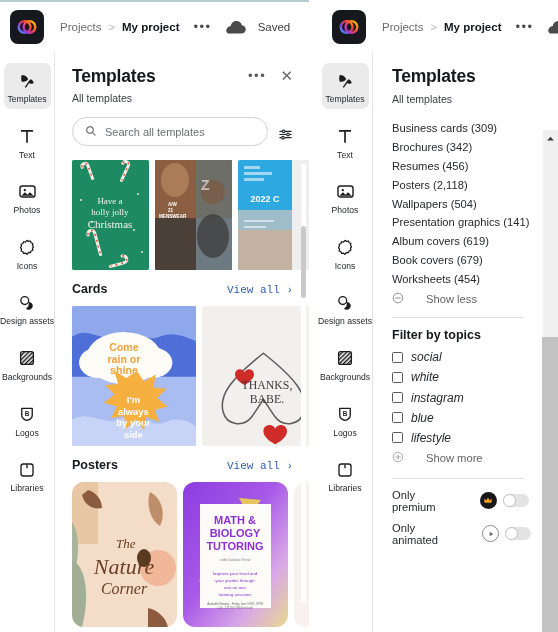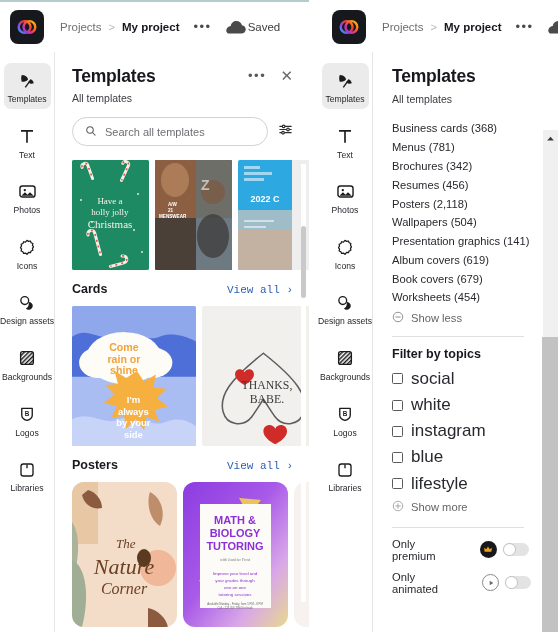--- a/index.html
+++ b/index.html
@@ -24,21 +24,21 @@
     width:34px; height:34px; border-radius:8px; background:#16181d;
     margin-left:10px; position:relative; flex:none;
     display:flex; align-items:center; justify-content:center;
   }
   .crumbs { display:flex; align-items:center; margin-left:16px; white-space:nowrap; }
   .crumb { font-size:11.5px; color:#6e6e6e; }
   .crumb.current { color:#15171c; font-weight:bold; }
   .crumb-sep { font-size:11px; color:#b9b9b9; margin:0 7px; }
   .dots-btn { margin-left:14px; letter-spacing:1.5px; color:#4b4b4b; font-size:13px; line-height:8px; }
   .cloud-ico { margin-left:14px; display:flex; align-items:center; }
-  .saved-lbl { margin-left:2px; font-size:11.5px; color:#3d3d3d; }
+  .saved-lbl { margin-left:12px; font-size:11.5px; color:#3d3d3d; }
 
   
   .rail { position:absolute; top:52px; bottom:0; width:55px; background:#fff; border-right:1px solid #e6e6e6; z-index:5;}
   #panel-left .rail  { left:0px; }
   #panel-right .rail { left:8px; }
   .rail-item {
     width:47px; margin:0 auto 10px auto; padding:8px 0 5px 0;
     display:flex; flex-direction:column; align-items:center; gap:5px;
     border-radius:7px; cursor:pointer;
   }
@@ -49,21 +49,21 @@
 
   
   #leftcontent { position:absolute; left:56px; top:52px; right:0; bottom:0; background:#fff; }
   .hdr-row { display:flex; align-items:flex-start; padding:14px 16px 0 16px; }
   .hdr-title { font-size:17.5px; font-weight:bold; color:#17191e; letter-spacing:-0.2px; }
   .hdr-actions { margin-left:auto; display:flex; align-items:center; gap:14px; padding-top:5px;}
   .hdr-dots { letter-spacing:1.6px; color:#5a5a5a; font-size:13px; line-height:6px;}
   .hdr-close { color:#6a6a6a; font-size:15px; line-height:10px; }
   .hdr-sub { padding:5px 16px 0 16px; font-size:10.5px; color:#3a3c40; }
 
-  .searchrow { display:flex; align-items:center; gap:10px; padding:13px 16px 0 16px; }
+  .searchrow { display:flex; align-items:flex-end; gap:10px; padding:13px 16px 0 16px; }
   .searchbox {
     flex:1; height:29px; border:1px solid #d2d2d2; border-radius:16px;
     display:flex; align-items:center; padding:0 12px; gap:8px; background:#fff;
   }
   .search-ph { font-size:11px; color:#6d6f73; }
   .filter-ico { flex:none; color:#2b2d31; }
 
   .thumbs-strip { display:flex; gap:6px; padding:14px 0 0 16px; }
   .thumb { width:77px; height:110px; border-radius:2px; overflow:hidden; position:relative; flex:none; }
 
@@ -78,27 +78,27 @@
   
   .l-scroll { position:absolute; right:3px; top:112px; width:5px; height:438px; background:#fff; z-index:9;}
   .l-thumb { position:absolute; left:0; top:62px; width:5px; height:72px; background:#c9c9c9; border-radius:3px; }
 
   
   #rightcontent { position:absolute; left:64px; top:52px; right:18px; bottom:0; background:#fff; }
   .r-title { padding:14px 0 0 18px; font-size:17.5px; font-weight:bold; color:#17191e; letter-spacing:-0.2px;}
   .r-sub { padding:6px 0 0 18px; font-size:10.5px; color:#3a3c40; }
   .r-list { padding:14px 0 0 18px; }
   .r-list-item { font-size:11.2px; color:#27292e; padding:3.4px 0; cursor:pointer; }
-  .r-showtoggle { display:flex; align-items:center; gap:7px; font-size:11.2px; color:#646464; padding:4px 0 0 18px; cursor:pointer;}
+  .r-showtoggle { display:flex; align-items:center; gap:22px; font-size:11.2px; color:#646464; padding:4px 0 0 18px; cursor:pointer;}
   .r-hr { height:1px; background:#e0e0e0; margin:11px 16px 0 18px; }
   .r-section-title { padding:10px 0 0 18px; font-size:12.5px; font-weight:bold; color:#17191e; }
   .checks { padding:5px 0 0 18px; }
   .check-row { display:flex; align-items:center; gap:8px; padding:3.1px 0; cursor:pointer; }
   .cbox { width:11px; height:11px; border:1.3px solid #5a5a5a; border-radius:1.5px; background:#fff; flex:none; }
-  .check-lbl { font-size:17px; color:#27292e; }
+  .check-lbl { font-size:12px; color:#27292e;font-style:italic; }
   .toggle-row { display:flex; align-items:center; padding:10px 14px 0 18px;gap:44px; }
   .toggle-lbl { font-size:11.2px; color:#27292e; }
   .toggle-right { margin-left:auto; display:flex; align-items:center; gap:6px; }
   .badge-premium { width:17px; height:17px; border-radius:50%; background:#17181b; display:flex; align-items:center; justify-content:center; }
   .badge-anim { width:17px; height:17px; border-radius:50%; border:1.3px solid #8a8a8a; display:flex; align-items:center; justify-content:center; }
   .switch { width:26px; height:13px; border-radius:7px; background:#e3e3e3; position:relative; }
   .switch .knob { position:absolute; left:1px; top:1px; width:11px; height:11px; border-radius:50%; background:#fff; box-shadow:0 0 0 1px #c4c4c4;}
 
   
   .r-scroll { position:absolute; right:0; top:130px; width:16px; bottom:0; background:#f0f0f0; z-index:20; }
@@ -531,22 +531,21 @@
         </span>
         <span class="rail-lbl">Libraries</span>
       </div>
     </div>
 
     <div id="rightcontent">
       <div class="r-title">Templates</div>
       <div class="r-sub">All templates</div>
 
       <div class="r-list">
-        <div class="r-list-item">Business cards (368)</div>
-        <div class="r-list-item">Menus (781)</div>
+        <div class="r-list-item">Business cards (309)</div>
         <div class="r-list-item">Brochures (342)</div>
         <div class="r-list-item">Resumes (456)</div>
         <div class="r-list-item">Posters (2,118)</div>
         <div class="r-list-item">Wallpapers (504)</div>
         <div class="r-list-item">Presentation graphics (141)</div>
         <div class="r-list-item">Album covers (619)</div>
         <div class="r-list-item">Book covers (679)</div>
         <div class="r-list-item">Worksheets (454)</div>
       </div>
 

